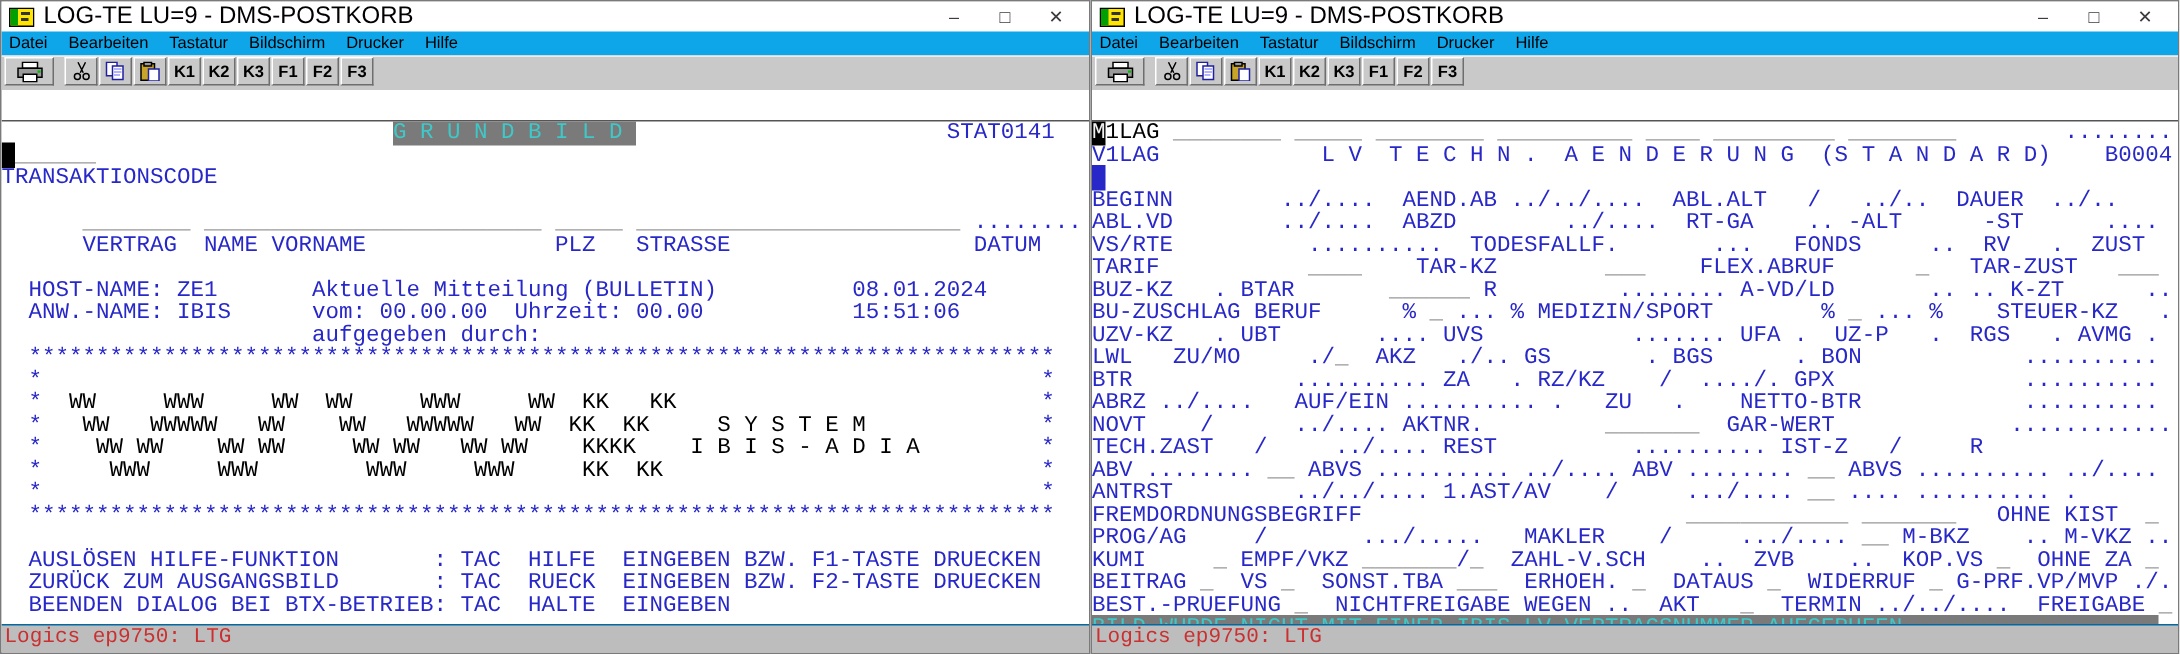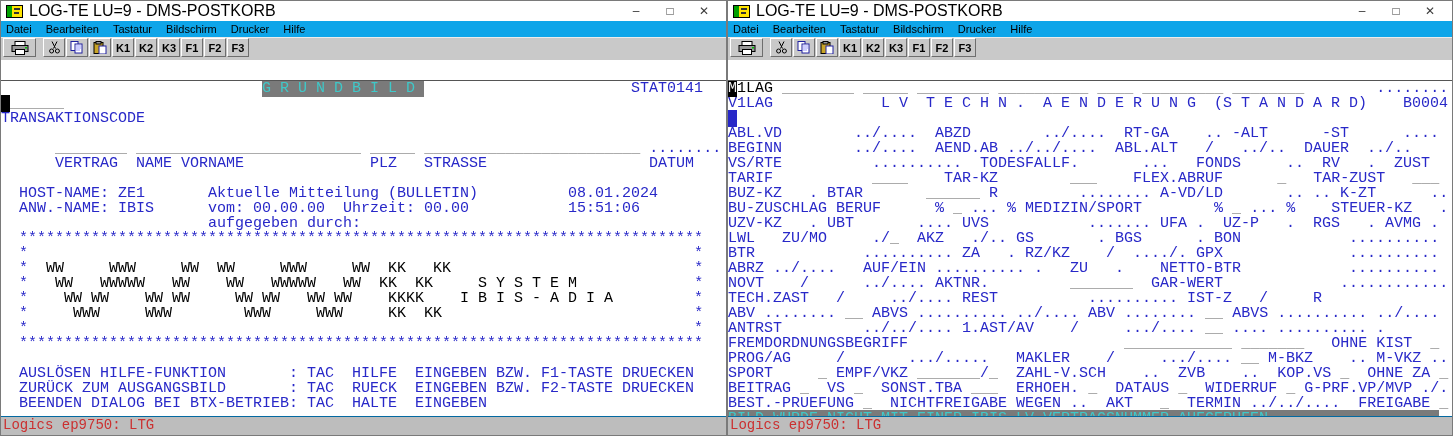--- a/index.html
+++ b/index.html
@@ -188,37 +188,37 @@
         <button class="tbtn">K2</button>
         <button class="tbtn">K3</button>
         <button class="tbtn">F1</button>
         <button class="tbtn">F2</button>
         <button class="tbtn">F3</button>
       </div>
     <div class="screen">
         <div class="trow"><span class="t-w">M</span><span class="t-k">1LAG </span><span class="t-g">________</span><span class="t-k"> </span><span class="t-g">_____</span><span class="t-k"> </span><span class="t-g">________</span><span class="t-k"> </span><span class="t-g">__________</span><span class="t-k"> </span><span class="t-g">____</span><span class="t-k"> </span><span class="t-g">_________</span><span class="t-k"> </span><span class="t-g">________</span><span class="t-k">        </span><span class="t-b">........</span></div>
         <div class="trow"><span class="t-b">V1LAG            L V  T E C H N .  A E N D E R U N G  (S T A N D A R D)    B0004</span></div>
         <div class="trow"><span class="t-B"> </span></div>
+        <div class="trow"><span class="t-b">BEGINN        ../....  AEND.AB ../../....  ABL.ALT   /   ../..  DAUER  ../..</span></div>
         <div class="trow"><span class="t-b">ABL.VD        ../....  ABZD        ../....  RT-GA    .. -ALT      -ST      ....</span></div>
-        <div class="trow"><span class="t-b">BEGINN        ../....  AEND.AB ../../....  ABL.ALT   /   ../..  DAUER  ../..</span></div>
         <div class="trow"><span class="t-b">VS/RTE          ..........  TODESFALLF.       ...   FONDS     ..  RV   .  ZUST</span></div>
         <div class="trow"><span class="t-b">TARIF           </span><span class="t-g">____</span><span class="t-b">    TAR-KZ        </span><span class="t-g">___</span><span class="t-b">    FLEX.ABRUF      </span><span class="t-g">_</span><span class="t-b">   TAR-ZUST   </span><span class="t-g">___</span></div>
         <div class="trow"><span class="t-b">BUZ-KZ   . BTAR       </span><span class="t-g">______</span><span class="t-b"> R         ........ A-VD/LD       .. .. K-ZT      ..</span></div>
         <div class="trow"><span class="t-b">BU-ZUSCHLAG BERUF      % </span><span class="t-g">_</span><span class="t-b"> ... % MEDIZIN/SPORT        % </span><span class="t-g">_</span><span class="t-b"> ... %    STEUER-KZ   .</span></div>
         <div class="trow"><span class="t-b">UZV-KZ   . UBT       .... UVS           ....... UFA .  UZ-P   .  RGS   . AVMG .</span></div>
         <div class="trow"><span class="t-b">LWL   ZU/MO     ./</span><span class="t-g">_</span><span class="t-b">  AKZ   ./.. GS       . BGS      . BON            ..........</span></div>
         <div class="trow"><span class="t-b">BTR            .......... ZA   . RZ/KZ    /  ..../. GPX              ..........</span></div>
         <div class="trow"><span class="t-b">ABRZ ../....   AUF/EIN .......... .   ZU   .    NETTO-BTR            ..........</span></div>
         <div class="trow"><span class="t-b">NOVT    /      ../.... AKTNR.         </span><span class="t-g">_______</span><span class="t-b">  GAR-WERT             ............</span></div>
         <div class="trow"><span class="t-b">TECH.ZAST   /     ../.... REST          .......... IST-Z   /     R</span></div>
         <div class="trow"><span class="t-b">ABV ........ </span><span class="t-g">__</span><span class="t-b"> ABVS .......... ../.... ABV ........ </span><span class="t-g">__</span><span class="t-b"> ABVS .......... ../....</span></div>
         <div class="trow"><span class="t-b">ANTRST         ../../.... 1.AST/AV    /     .../.... </span><span class="t-g">__</span><span class="t-b"> .... .......... .</span></div>
         <div class="trow"><span class="t-b">FREMDORDNUNGSBEGRIFF                        </span><span class="t-g">____________</span><span class="t-b"> </span><span class="t-g">_______</span><span class="t-b">   OHNE KIST  </span><span class="t-g">_</span></div>
         <div class="trow"><span class="t-b">PROG/AG     /       .../.....   MAKLER    /     .../.... </span><span class="t-g">__</span><span class="t-b"> M-BKZ    .. M-VKZ ..</span></div>
-        <div class="trow"><span class="t-b">SPORT     </span><span class="t-g">_</span><span class="t-b"> EMPF/VKZ </span><span class="t-g">_______</span><span class="t-b">/</span><span class="t-g">_</span><span class="t-b">  ZAHL-V.SCH    ..  ZVB    ..  KOP.VS </span><span class="t-g">_</span><span class="t-b">  OHNE ZA </span><span class="t-g">_</span></div>
+        <div class="trow"><span class="t-b">KUMI     </span><span class="t-g">_</span><span class="t-b"> EMPF/VKZ </span><span class="t-g">_______</span><span class="t-b">/</span><span class="t-g">_</span><span class="t-b">  ZAHL-V.SCH    ..  ZVB    ..  KOP.VS </span><span class="t-g">_</span><span class="t-b">  OHNE ZA </span><span class="t-g">_</span></div>
         <div class="trow"><span class="t-b">BEITRAG </span><span class="t-g">_</span><span class="t-b">  VS </span><span class="t-g">_</span><span class="t-b">  SONST.TBA </span><span class="t-g">___</span><span class="t-b">  ERHOEH. </span><span class="t-g">_</span><span class="t-b">  DATAUS </span><span class="t-g">_</span><span class="t-b">  WIDERRUF </span><span class="t-g">_</span><span class="t-b"> G-PRF.VP/MVP ./.</span></div>
         <div class="trow"><span class="t-b">BEST.-PRUEFUNG </span><span class="t-g">_</span><span class="t-b">  NICHTFREIGABE WEGEN ..  AKT   </span><span class="t-g">_</span><span class="t-b">  TERMIN ../../....  FREIGABE </span><span class="t-g">_</span></div>
         <div class="trow"><span class="t-c">BILD WURDE NICHT MIT EINER IBIS-LV VERTRAGSNUMMER AUFGERUFEN                   </span></div>
         <div class="trow"></div>
       </div>
     <div class="statusbar"><span>Logics ep9750: LTG</span></div>
   </div>
 
 </div>
 

